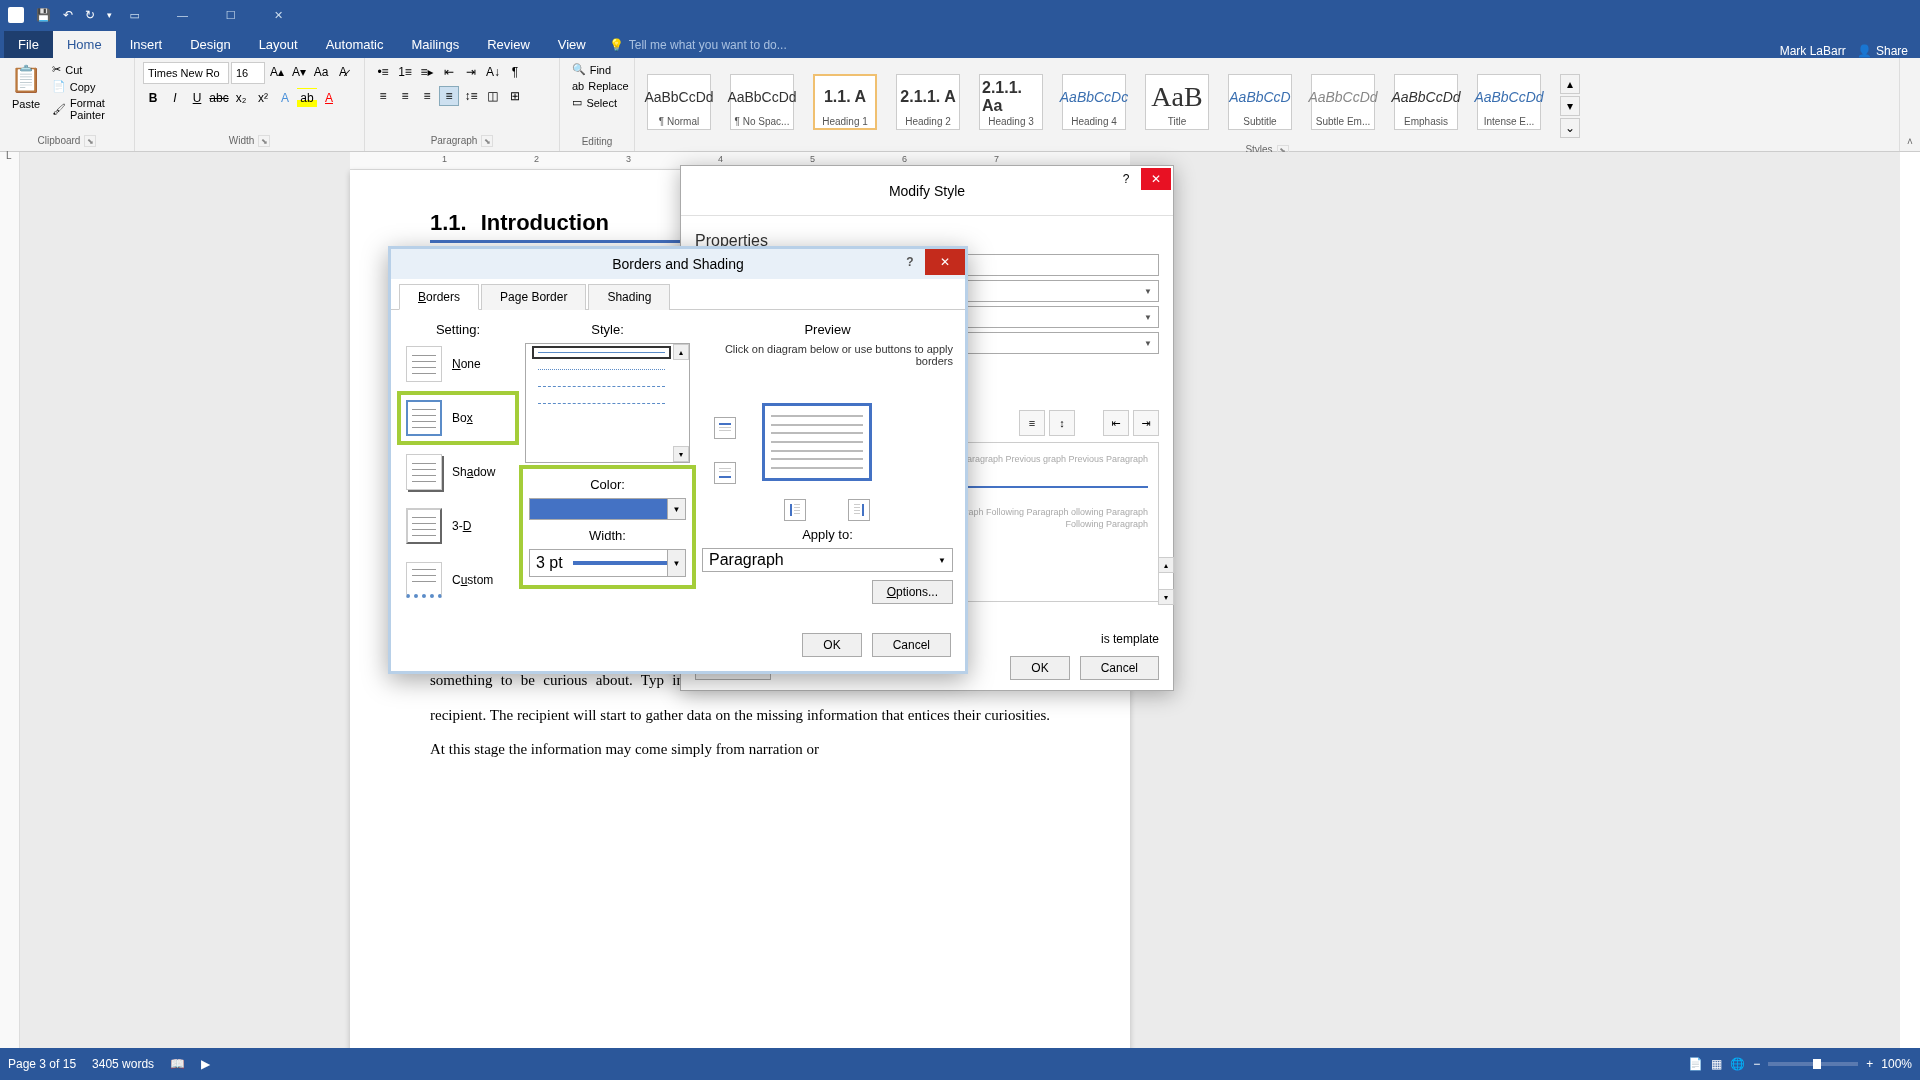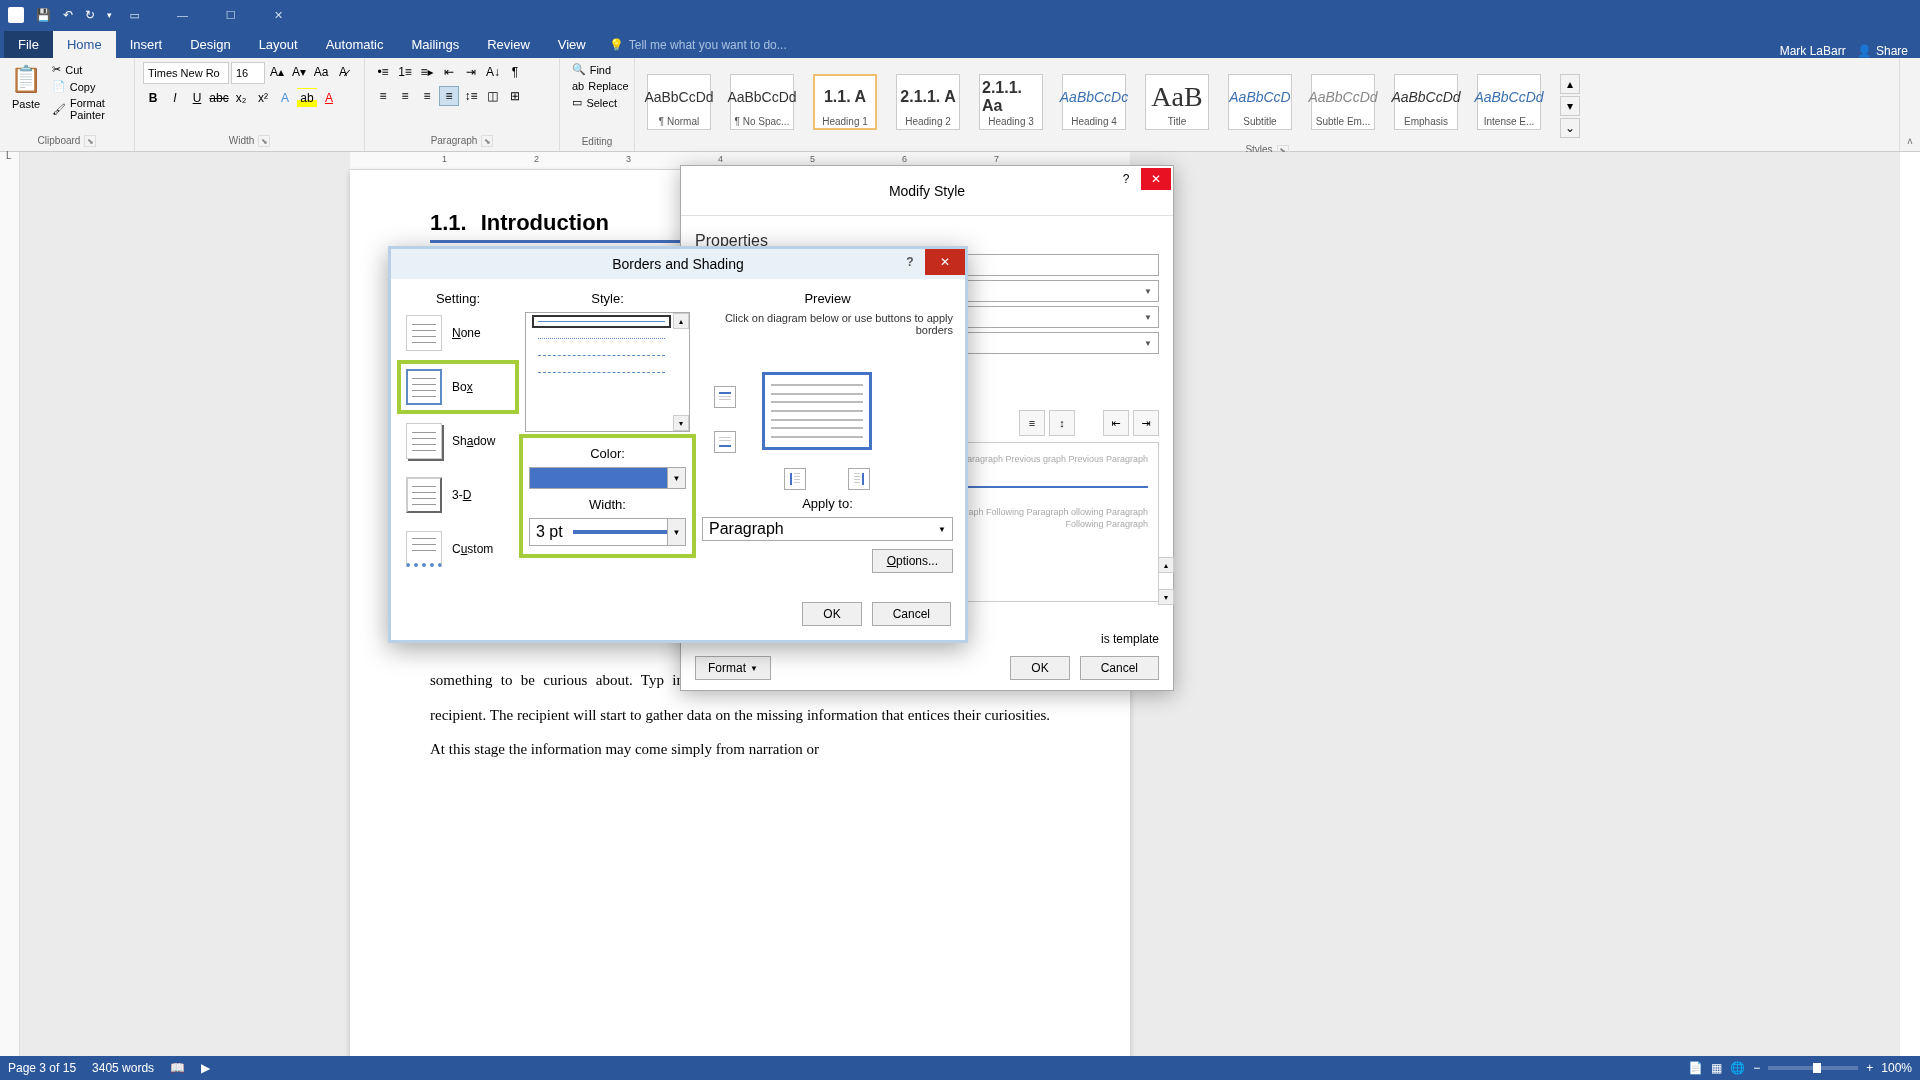--- a/index.html
+++ b/index.html
@@ -60,21 +60,21 @@
 .ruler-v::before { content:"L"; position:absolute; top:-2px; left:6px; font-size:10px; color:#666;}
 .doc-area { position: absolute; left: 20px; right: 20px; top: 152px; bottom: 24px; background: #ebebeb; overflow: hidden; }
 .ruler-h { height: 18px; background: #f9f9f9; border-bottom: 1px solid #ddd; margin-left: 330px; width: 780px; position: relative; font-size: 9px; color: #666; }
 .ruler-tick { position: absolute; top: 2px; }
 .page { background: #fff; width: 780px; margin: 0 0 0 330px; min-height: 900px; box-shadow: 0 2px 6px rgba(0,0,0,0.2); padding: 40px 80px; position: relative; }
 .h1-text { font-family: 'Times New Roman', serif; font-size: 22px; font-weight: bold; display: flex; gap: 14px; }
 .h1-underline { height: 3px; background: #4472c4; margin-top: 4px; width: 280px; }
 .body-text { font-family: 'Times New Roman', serif; font-size: 15px; line-height: 2.3; text-align: justify; margin-top: 420px; }
 
 
-.statusbar { position: absolute; bottom: 0; left: 0; right: 0; height: 24px; background: #2b579a; color: #fff; font-size: 12px; display: flex; align-items: center; padding: 8px 8px; }
+.statusbar { position: absolute; bottom: 0; left: 0; right: 0; height: 24px; background: #2b579a; color: #fff; font-size: 12px; display: flex; align-items: center; padding: 16px 8px; }
 .statusbar .sb-left { display: flex; gap: 16px; }
 .statusbar .sb-right { margin-left: auto; display: flex; gap: 8px; align-items: center; }
 .zoom-slider { width: 90px; height: 4px; background: #5a7ab0; position: relative; }
 .zoom-slider::after { content: ""; position: absolute; left: 45px; top: -3px; width: 8px; height: 10px; background: #fff; }
 
 
 .dlg-modify { position: absolute; left: 680px; top: 165px; width: 494px; background: #fff; border: 1px solid #aaa; box-shadow: 0 4px 20px rgba(0,0,0,0.3); }
 .dlg-title { display: flex; align-items: center; justify-content: center; height: 50px; position: relative; font-size: 14px; background: #fff; border-bottom: 1px solid #e0e0e0;}
 .dlg-title-btns { position: absolute; right: 2px; top: 2px; display: flex; }
 .dlg-title-btn { width: 30px; height: 22px; display: flex; align-items: center; justify-content: center; font-size: 12px; }
@@ -445,20 +445,25 @@
 </div>
 
 <div class="dlg-borders">
   <div class="dlg-title">
     <span>Borders and Shading</span>
     <div class="dlg-title-btns">
       <div class="dlg-title-btn dlg-help">?</div>
       <div class="dlg-title-btn dlg-close">✕</div>
     </div>
   </div>
+  <div class="bd-tabs">
+    <div class="bd-tab active"><span style="text-decoration:underline;">B</span><span title="Borders">orders</span></div>
+    <div class="bd-tab">Page Border</div>
+    <div class="bd-tab">Shading</div>
+  </div>
   <div class="bd-body">
     <div class="bd-col" style="flex:0 0 110px;">
       <div class="bd-col-label">Setting:</div>
       <div class="bd-setting">
         <div class="bd-setting-icon">
             <div class="inner-lines">
               <div></div>
               <div></div>
               <div></div>
               <div></div>

